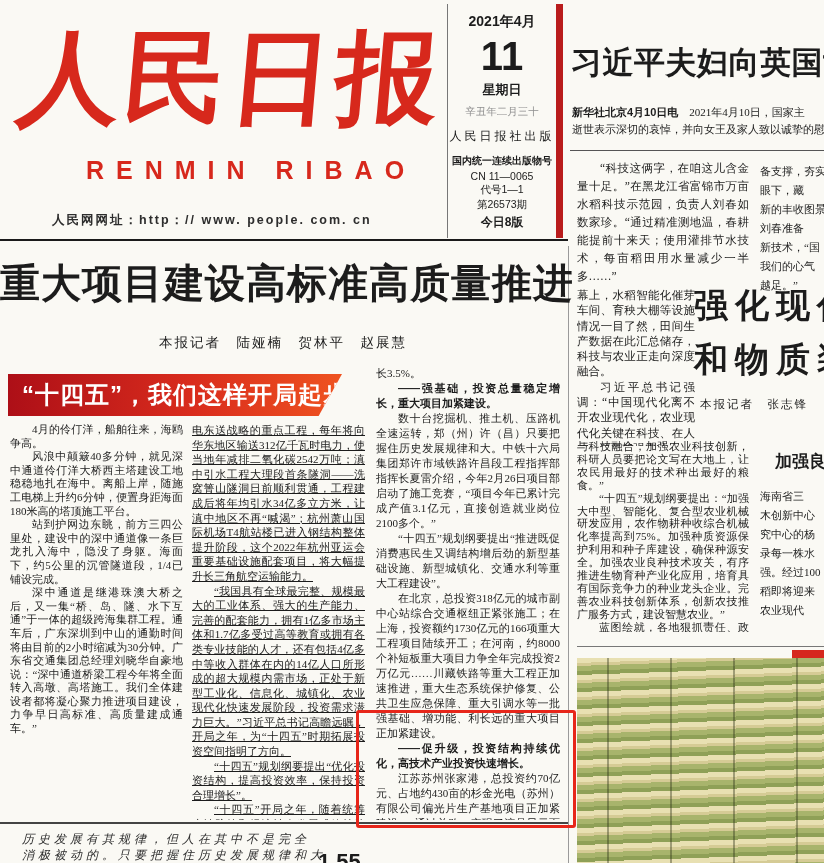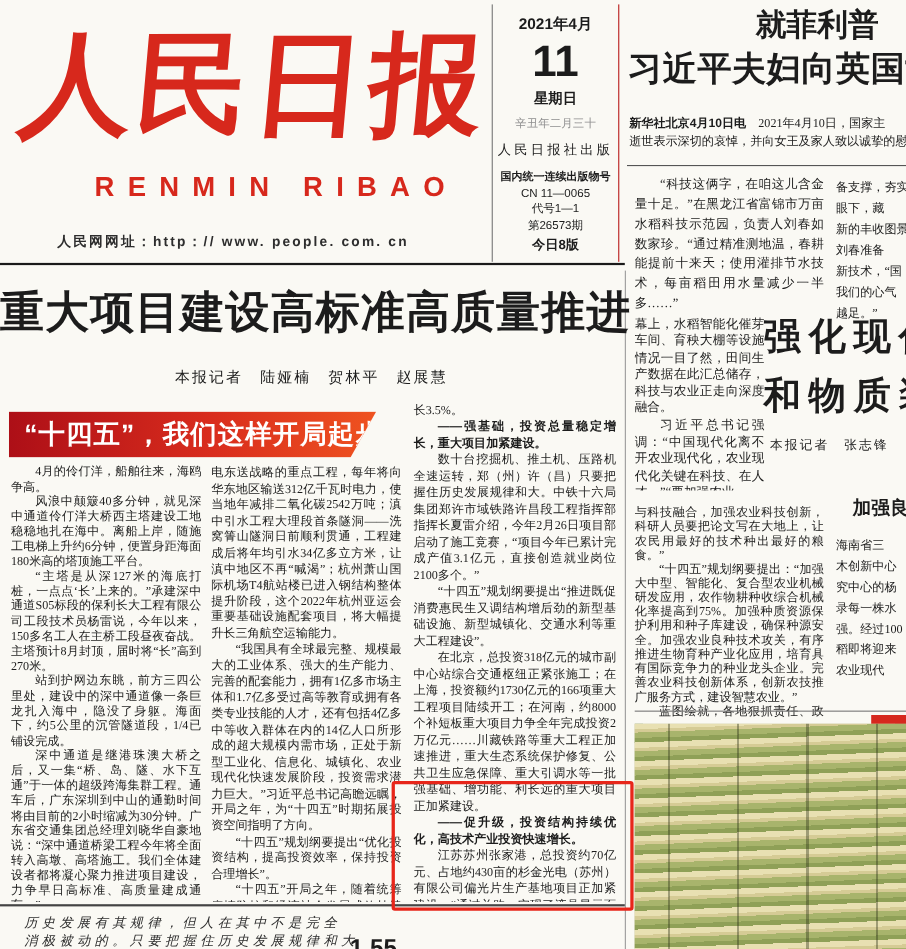--- a/index.html
+++ b/index.html
@@ -11,21 +11,21 @@
   .pre{white-space:pre;}
   .clip{overflow:hidden;}
 
   
   .logo{left:18px;top:4px;width:432px;height:156px;font-size:102px;line-height:150px;
         font-weight:900;color:#d7281c;letter-spacing:4px;transform:skewX(-5deg);white-space:nowrap;}
   .logo-latin{left:86px;top:156px;font-size:25px;font-weight:700;letter-spacing:12px;color:#d7281c;}
   .website{left:52px;top:212px;font-size:12.5px;font-weight:700;letter-spacing:2px;color:#2d2d2d;}
 
   
-  .datebox{left:447px;top:4px;width:116px;height:234px;border-left:1px solid #777;border-right:1px solid #b91c1c;
+  .datebox{left:447px;top:4px;width:116px;height:234px;border-left:1px solid #777;border-right:7px solid #b91c1c;
            display:flex;flex-direction:column;align-items:center;padding-top:9px;box-sizing:border-box;text-align:center;}
   .db-month{font-size:14px;font-weight:700;}
   .db-day{font-size:40px;font-weight:900;line-height:46px;margin-top:2px;}
   .db-week{font-size:13px;font-weight:700;margin-top:2px;}
   .db-lunar{font-size:10.5px;color:#8f8f8f;margin-top:6px;}
   .db-pub{font-size:12px;letter-spacing:3px;margin-top:9px;}
   .db-label{font-size:10px;font-weight:700;margin-top:9px;}
   .db-cn{font-size:10.5px;margin-top:2px;}
   .db-code{font-size:10.5px;margin-top:1px;}
   .db-issue{font-size:10.5px;margin-top:1px;}
@@ -36,21 +36,21 @@
   .xl-headline{left:571px;top:42px;font-size:31px;font-weight:900;letter-spacing:0.5px;}
   .lead{left:572px;top:104px;width:252px;font-size:11px;line-height:17px;}
   .lead b{font-family:"Liberation Sans",sans-serif;}
   .tr-rule{left:570px;top:150px;width:254px;height:1px;background:#555;}
 
   .rbody{font-size:11.5px;text-align:justify;}
   .rbody p{margin:0;text-indent:2em;}
   .rbody p.noind{text-indent:0;}
   .colA{left:577px;top:159px;width:172px;height:128px;line-height:18px;}
   .colB{left:577px;top:288px;width:118px;height:158px;line-height:15.3px;}
-  .colC{left:577px;top:460px;width:172px;height:192px;line-height:12.9px;font-size:11px;}
+  .colC{left:577px;top:440px;width:172px;height:192px;line-height:12.9px;font-size:11px;}
   .h2a{left:694px;top:283px;font-size:34px;font-weight:900;letter-spacing:7px;}
   .h2b{left:694px;top:337px;font-size:34px;font-weight:900;letter-spacing:7px;}
   .byline2{left:700px;top:397px;width:124px;font-size:11.5px;letter-spacing:2px;}
   .subhead2{left:775px;top:450px;width:49px;font-size:17px;font-weight:900;}
   .fragcol{font-size:11px;line-height:19px;width:64px;}
   .frag-top{left:760px;top:162px;height:140px;}
   .frag-mid{left:760px;top:487px;height:140px;}
   .badge{left:792px;top:650px;width:32px;height:42px;background:#d6281e;color:#fff;
          display:flex;align-items:center;justify-content:center;font-size:20px;font-weight:900;}
 
@@ -67,21 +67,21 @@
   .byline{left:0;top:334px;width:566px;text-align:center;font-size:13.5px;letter-spacing:2px;}
   .banner{left:8px;top:374px;width:334px;height:42px;display:flex;align-items:center;padding-left:14px;
           box-sizing:border-box;color:#fff;font-size:24px;font-weight:900;letter-spacing:1px;
           background:linear-gradient(90deg,#ad0f17,#d92c1d 55%,#ef5320);
           clip-path:polygon(0 0,100% 0,93% 100%,0 100%);}
   .jtext{font-size:11px;text-align:justify;}
   .jtext p{margin:0;text-indent:2em;}
   .jtext p.noind{text-indent:0;}
   .jtext p.em{font-family:"Liberation Sans",sans-serif;font-weight:700;}
   .col1{left:10px;top:423px;width:173px;height:397px;line-height:13.6px;}
-  .col2{left:192px;top:423px;width:173px;height:397px;line-height:14.6px;}
+  .col2{left:192px;top:423px;width:173px;height:397px;line-height:14.6px;text-decoration:underline;}
   .col3{left:376px;top:366px;width:184px;height:454px;line-height:15px;}
   .redbox{left:356px;top:710px;width:214px;height:112px;border:3px solid #e7261a;border-radius:3px;z-index:5;}
   .bottom-rule{left:0;top:822px;width:568px;height:1.5px;background:#444;}
   .quote{font-style:italic;color:#2e2e2e;}
   .quoteL{left:22px;top:831px;width:330px;height:32px;font-size:12px;letter-spacing:4px;line-height:16px;}
   .quoteR{left:388px;top:833px;width:178px;height:30px;font-size:9.5px;line-height:14px;}
   .bfrag{left:318px;top:851px;width:44px;height:12px;font-size:22px;font-weight:900;line-height:22px;}
 </style>
 </head>
 <body>
@@ -98,21 +98,20 @@
     <div class="db-week">星期日</div>
     <div class="db-lunar">辛丑年二月三十</div>
     <div class="db-pub">人民日报社出版</div>
     <div class="db-label">国内统一连续出版物号</div>
     <div class="db-cn">CN 11—0065</div>
     <div class="db-code">代号1—1</div>
     <div class="db-issue">第26573期</div>
     <div class="db-pages">今日8版</div>
   </div>
 
-  <div class="abs kicker sans nowrap">就菲利普</div>
   <div class="abs xl-headline sans nowrap">习近平夫妇向英国女王</div>
   <div class="abs lead clip">
     <div class="nowrap"><b>新华社北京4月10日电</b><span>　2021年4月10日，国家主</span></div>
     <div class="nowrap">逝世表示深切的哀悼，并向女王及家人致以诚挚的慰问。</div>
   </div>
   <div class="abs tr-rule"></div>
 
   <div class="abs rbody colA clip">
     <p>“科技这俩字，在咱这儿含金量十足。”在黑龙江省富锦市万亩水稻科技示范园，负责人刘春如数家珍。“通过精准测地温，春耕能提前十来天；使用灌排节水技术，每亩稻田用水量减少一半多……”</p>
     <p>示范园的农业信息服务中心大屏</p>
@@ -152,21 +151,20 @@
 
   <div class="abs main-rule"></div>
   <div class="abs vert-rule"></div>
   <div class="abs headline sans nowrap">重大项目建设高标准高质量推进</div>
   <div class="abs byline">本报记者　陆娅楠　贺林平　赵展慧</div>
   <div class="abs banner sans nowrap">“十四五”，我们这样开局起步</div>
 
   <div class="abs jtext col1 clip">
     <p>4月的伶仃洋，船舶往来，海鸥争高。</p>
     <p>风浪中颠簸40多分钟，就见深中通道伶仃洋大桥西主塔建设工地稳稳地扎在海中。离船上岸，随施工电梯上升约6分钟，便置身距海面180米高的塔顶施工平台。</p>
-    <p>“主塔是从深127米的海底打桩，一点点‘长’上来的。”承建深中通道S05标段的保利长大工程有限公司工段技术员杨雷说，今年以来，150多名工人在主桥工段昼夜奋战。主塔预计8月封顶，届时将“长”高到270米。</p>
     <p>站到护网边东眺，前方三四公里处，建设中的深中通道像一条巨龙扎入海中，隐没了身躯。海面下，约5公里的沉管隧道段，1/4已铺设完成。</p>
     <p>深中通道是继港珠澳大桥之后，又一集“桥、岛、隧、水下互通”于一体的超级跨海集群工程。通车后，广东深圳到中山的通勤时间将由目前的2小时缩减为30分钟。广东省交通集团总经理刘晓华自豪地说：“深中通道桥梁工程今年将全面转入高墩、高塔施工。我们全体建设者都将凝心聚力推进项目建设，力争早日高标准、高质量建成通车。”</p>
 
   </div>
   <div class="abs jtext col2 clip">
     <p class="noind">电东送战略的重点工程，每年将向华东地区输送312亿千瓦时电力，使当地年减排二氧化碳2542万吨；滇中引水工程大理段首条隧洞——洗窝箐山隧洞日前顺利贯通，工程建成后将年均引水34亿多立方米，让滇中地区不再“喊渴”；杭州萧山国际机场T4航站楼已进入钢结构整体提升阶段，这个2022年杭州亚运会重要基础设施配套项目，将大幅提升长三角航空运输能力。</p>
     <p>“我国具有全球最完整、规模最大的工业体系、强大的生产能力、完善的配套能力，拥有1亿多市场主体和1.7亿多受过高等教育或拥有各类专业技能的人才，还有包括4亿多中等收入群体在内的14亿人口所形成的超大规模内需市场，正处于新型工业化、信息化、城镇化、农业现代化快速发展阶段，投资需求潜力巨大。”习近平总书记高瞻远瞩，开局之年，为“十四五”时期拓展投资空间指明了方向。</p>
     <p>“十四五”规划纲要提出“优化投资结构，提高投资效率，保持投资合理增长”。</p>
     <p>“十四五”开局之年，随着统筹疫情防控和经济社会发展成效持续显现，稳投资政策持续发力，投资继续保持平稳增长态势。今年1至2月，固定资产投资同比增长35%，比2019年1至2月增</p>
   </div>

